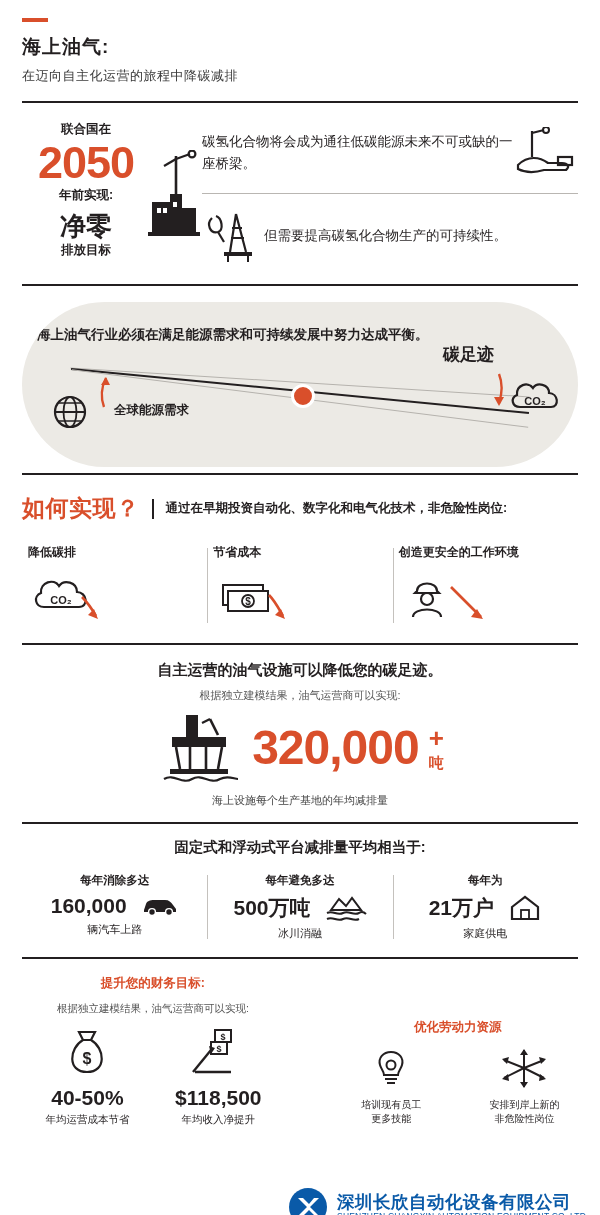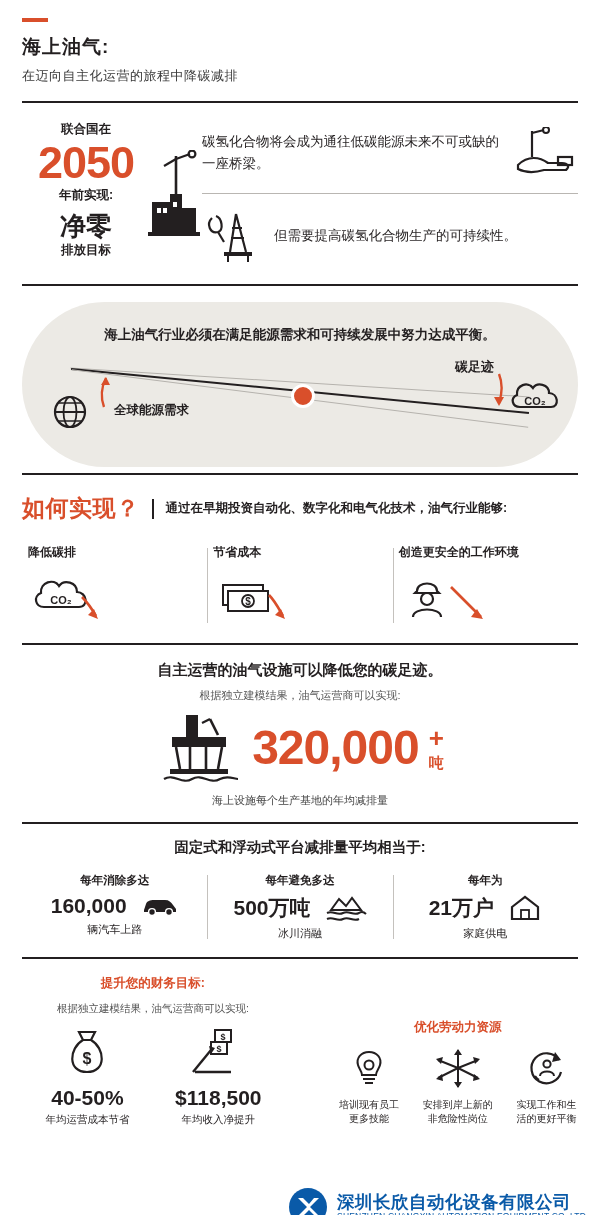--- a/index.html
+++ b/index.html
@@ -24,37 +24,37 @@
   .sec2050{display:flex;align-items:stretch;padding:14px 22px 10px 22px;}
   .col-left{width:128px;text-align:center;padding-top:4px;}
   .l-small{font-size:12.5px;font-weight:bold;line-height:1.35;}
   .l-big{font-size:45px;font-weight:bold;color:#d94f2b;line-height:1.0;letter-spacing:-1px;margin:2px 0 2px 0;}
   .l-small2{font-size:12.5px;font-weight:bold;line-height:1.35;margin-bottom:8px;}
   .l-zero{font-size:26px;font-weight:bold;line-height:1.1;}
   .l-zero2{font-size:12.5px;font-weight:bold;margin-top:2px;}
   .col-mid{width:52px;display:flex;align-items:center;justify-content:center;}
   .vline{width:2px;background:#231f20;height:150px;margin-left:6px;}
   .col-right{flex:1;display:flex;flex-direction:column;justify-content:center;}
-  .rrow{display:flex;align-items:center;gap:10px;padding:10px 0;}
+  .rrow{display:flex;align-items:center;padding:10px 0;}
   .rtext{font-size:13.5px;line-height:1.6;flex:1;}
   .hsep{height:1px;background:#b9b6b2;margin:4px 0;}
 
   
   .oval-wrap{padding:16px 22px 6px 22px;}
   .oval{
     position:relative;height:165px;background:#eceae5;border-radius:84px;
     overflow:hidden;
   }
-  .oval-title{position:absolute;left:0;right:0;top:24px;text-align:center;font-size:13.5px;font-weight:bold;}
+  .oval-title{position:absolute;left:15px;right:0;top:24px;font-size:13.5px;font-weight:bold;}
   .pivot{position:absolute;left:50%;top:82px;width:18px;height:18px;margin-left:-9px;border-radius:50%;background:#d94f2b;border:3px solid #fff;}
   .beam{position:absolute;left:48px;right:48px;top:88px;height:2px;background:#231f20;transform:rotate(5.5deg);}
   .beam2{position:absolute;left:48px;right:48px;top:80px;height:1px;background:#b5b2ad;transform:rotate(3.6deg);}
   .beam3{position:absolute;left:48px;right:48px;top:96px;height:1px;background:#b5b2ad;transform:rotate(7.2deg);}
   .lbl-left{position:absolute;left:92px;top:100px;font-size:12.5px;font-weight:bold;}
-  .lbl-right{position:absolute;right:84px;top:56px;font-size:13px;font-weight:bold;}
+  .lbl-right{position:absolute;right:84px;top:41px;font-size:17px;font-weight:bold;}
 
   
   .how{display:flex;align-items:center;gap:12px;padding:18px 22px 10px 22px;}
   .how-q{font-size:23px;font-weight:bold;color:#d94f2b;letter-spacing:.5px;}
   .how-bar{width:2px;height:20px;background:#231f20;}
   .how-t{font-size:12.5px;font-weight:bold;}
   .three{display:flex;padding:10px 22px 16px 22px;}
   .three .cell{flex:1;text-align:left;position:relative;padding:0 6px;}
   .three .cell+.cell:before{content:"";position:absolute;left:0;top:4px;bottom:4px;width:1px;background:#c4c1bd;}
   .cell-t{font-size:12px;font-weight:bold;margin-bottom:10px;}
@@ -211,21 +211,21 @@
         </svg>
       </span>
     </div>
   </div>
 
   <div class="rule"></div>
 
   <div class="how">
     <div class="how-q">如何实现？</div>
     <div class="how-bar"></div>
-    <div class="how-t">通过在早期投资自动化、数字化和电气化技术，油气行业能够:</div>
+    <div class="how-t">通过在早期投资自动化、数字化和电气化技术，非危险性岗位:</div>
   </div>
   <div class="three">
     <div class="cell">
       <div class="cell-t">降低碳排</div>
       <span class="ic">
         <svg width="78" height="52" viewBox="0 0 78 52">
           <path d="M16 36 C7 36 5 25 13 22 C12 11 26 7 31 15 C36 8 49 11 49 21 C59 21 61 36 51 36 Z" fill="none" stroke="#231f20" stroke-width="2.2"></path>
           <text x="33" y="33" font-family="Liberation Sans, sans-serif" font-size="11" font-weight="bold" fill="#231f20" text-anchor="middle">CO₂</text>
           <path d="M54 26 C60 32 64 38 68 45" stroke="#d94f2b" stroke-width="2.6" fill="none"></path>
           <path d="M70 48 L60 44 L66 38 Z" fill="#d94f2b"></path>
@@ -399,33 +399,20 @@
                 <line x1="24" y1="22" x2="4" y2="32"></line>
                   <path d="M8 28 L2 33 L9 35" fill="#231f20" stroke="none"></path>
                 <line x1="24" y1="22" x2="4" y2="14"></line>
                   <path d="M9 11 L2 13 L7 18" fill="#231f20" stroke="none"></path>
               </g>
             </svg>
           </span>
           <div class="tri-c" style="white-space:pre-line">安排到岸上新的
 非危险性岗位</div>
         </div>
-        <div>
-          <span class="ic">
-            <svg width="44" height="44" viewBox="0 0 44 44">
-              <path d="M34 14 A15 15 0 1 0 36 26" fill="none" stroke="#231f20" stroke-width="2.2"></path>
-              <path d="M30 6 L36 14 L27 16 Z" fill="#231f20"></path>
-              <path d="M10 30 A15 15 0 0 0 14 34" fill="none" stroke="#231f20" stroke-width="2.2"></path>
-              <circle cx="22" cy="18" r="3.6" fill="none" stroke="#231f20" stroke-width="2"></circle>
-              <path d="M15 30 C15 24 29 24 29 30" fill="none" stroke="#231f20" stroke-width="2"></path>
-            </svg>
-          </span>
-          <div class="tri-c" style="white-space:pre-line">实现工作和生
-活的更好平衡</div>
-        </div>
       </div>
     </div>
   </div>
 
   <div class="footer">
     <span class="logo-x">
       <svg width="40" height="40" viewBox="0 0 40 40">
         <circle cx="20" cy="20" r="19" fill="#0a5aa8"></circle>
         <path d="M10 11 L19 20 L10 29 L15 29 L21 23 L27 29 L31 29 L22 20 L31 11 L26 11 L21 17 L15 11 Z" fill="#ffffff"></path>
       </svg>

